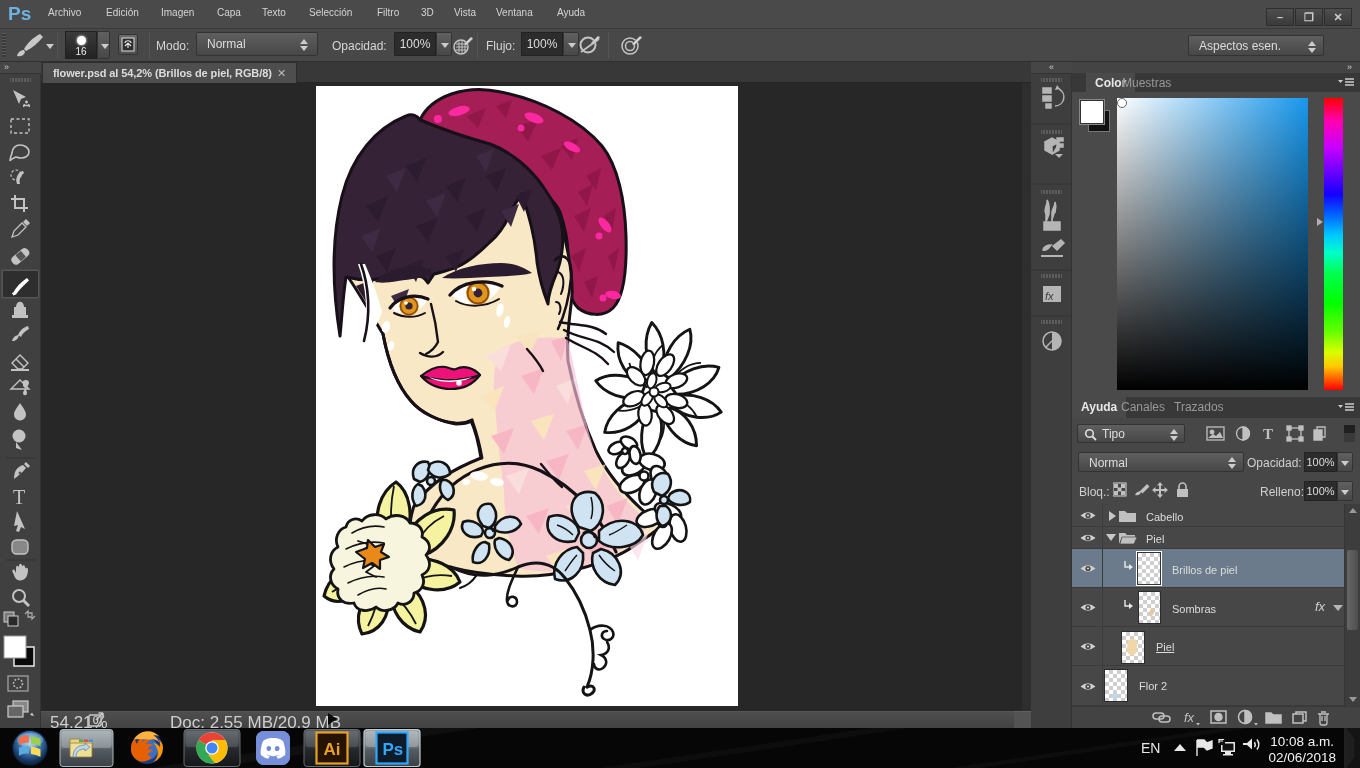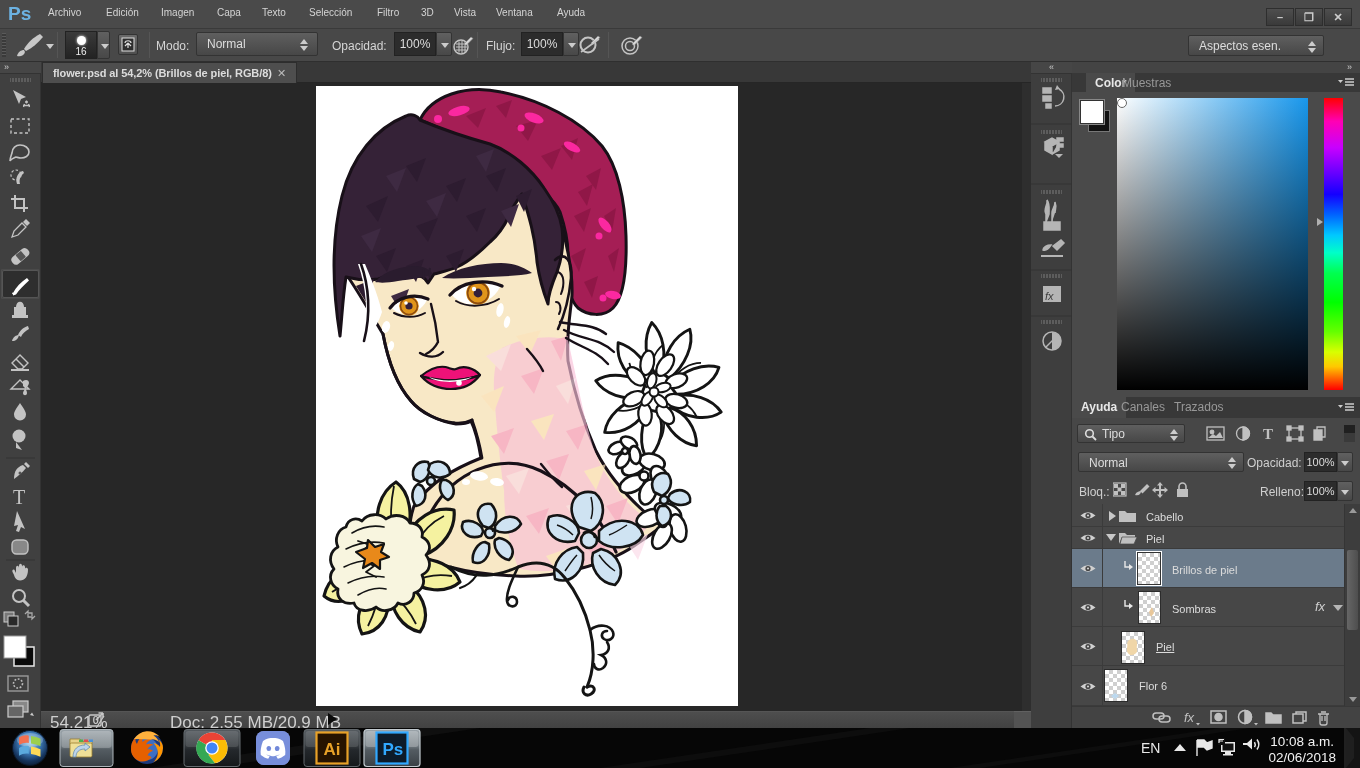--- a/index.html
+++ b/index.html
@@ -735,21 +735,21 @@
   <svg width="24" height="33" viewBox="0 0 24 33">
       <path d="M7,8 c5,-3 9,0 8,5 c-1,5 2,6 -2,9 c-5,3 -9,-1 -8,-6 c1,-4 -1,-5 2,-8 z" fill="#f0d6a8"></path>
     </svg>
 </div>
 <div class="lname abs" style="left:1156px;top:641px;text-decoration:underline;">Piel</div>
 <div class="abs checker" style="left:1104px;top:669px;width:24px;height:33px;border:1px solid #2c2c2c;">
   <svg width="24" height="33" viewBox="0 0 24 33">
       <path d="M6,26 l4,-3 4,3 -4,3 z" fill="#bcd8ee"></path>
     </svg>
 </div>
-<div class="lname abs" style="left:1139px;top:680px;">Flor 6</div>
+<div class="lname abs" style="left:1139px;top:680px;">Flor 2</div>
 
 <div class="abs" style="left:1072px;top:706px;width:288px;height:22px;background:#434343;border-top:1px solid #383838;"></div>
 <svg class="abs" style="left:1150px;top:709px;" width="190" height="17" viewBox="0 0 190 17">
   <g stroke="#c0c0c0" fill="none" stroke-width="1.5">
     <rect x="3" y="4" width="11" height="6" rx="3"></rect>
       <rect x="9" y="7" width="11" height="6" rx="3"></rect>
     <text x="34" y="13" font-size="13" font-style="italic" fill="#c0c0c0" stroke="none" font-family="Liberation Sans">fx</text>
     <path d="M46,14 h4 l-2,2.5 z" fill="#c0c0c0" stroke="none"></path>
     <rect x="61" y="2" width="15" height="12"></rect>
       <circle cx="68.5" cy="8" r="3.5" fill="#c0c0c0"></circle>

